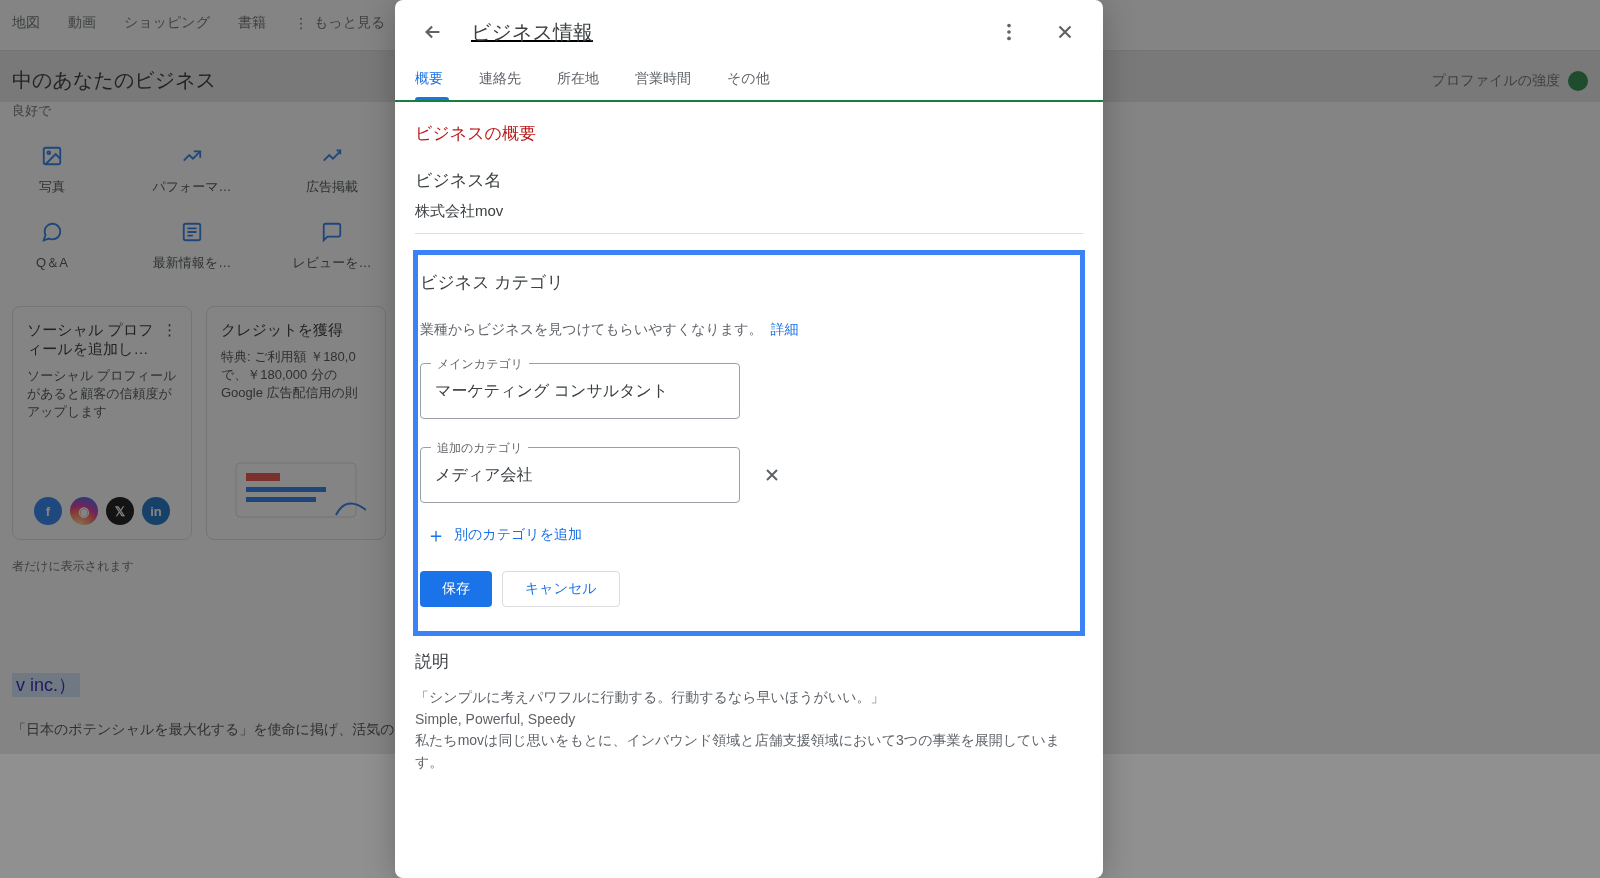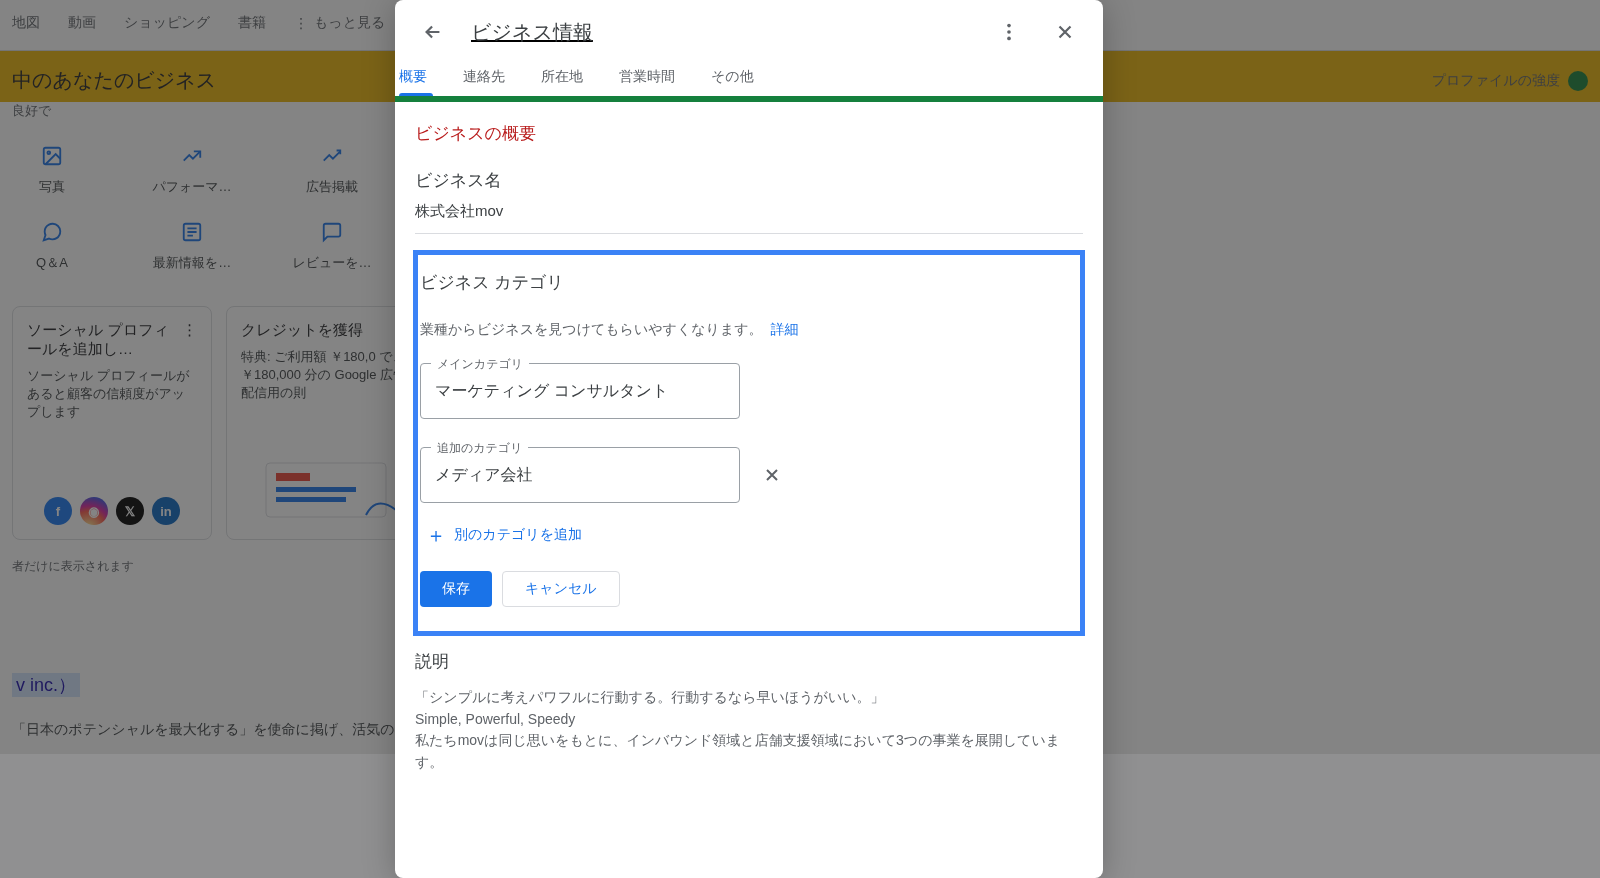--- a/index.html
+++ b/index.html
@@ -4,45 +4,45 @@
 <style>
   * { box-sizing: border-box; margin: 0; padding: 0; font-family: Arial, "Hiragino Sans", sans-serif; }
   body { width: 1600px; height: 878px; overflow: hidden; background: #f8f9fa; position: relative; }
 
   
   .bg { position: absolute; inset: 0; filter: brightness(0.88); }
   .overlay-shade { position: absolute; inset: 0; background: rgba(40,40,40,0.5); }
 
   .bg-top-nav { display: flex; gap: 28px; padding: 14px 12px 18px; border-bottom: 1px solid #dadce0; color: #5f6368; font-size: 14px; background: #fff; }
   .bg-top-nav .more { display: flex; align-items: center; gap: 6px; }
-  .bg-header { display: flex; align-items: center; justify-content: space-between; padding: 16px 12px 8px; background: #eab308; }
+  .bg-header { display: flex; align-items: center; justify-content: space-between; padding: 16px 12px 8px; background: #e5e5e5; }
   .bg-header-left { font-size: 20px; color: #202124; }
   .bg-header-right { display: flex; align-items: center; gap: 8px; font-size: 14px; color: #5f6368; }
   .strength-dot { width: 20px; height: 20px; border-radius: 50%; background: #188038; display: inline-block; }
   .bg-sub { padding-left: 12px; color: #5f6368; font-size: 13px; background:#fff;}
   .bg-action-grid { display: flex; gap: 60px; padding: 24px 12px; background:#fff;}
   .bg-action { display: flex; flex-direction: column; align-items: center; gap: 10px; color: #1a73e8; font-size: 13px; width: 80px; text-align: center; }
   .bg-action .ic { width: 24px; height: 24px; display: flex; align-items: center; justify-content: center; }
   .bg-action span.lbl { color: #3c4043; }
 
   .bg-cards { display: flex; gap: 14px; padding: 10px 12px; background:#fff;}
-  .bg-card { width: 200px; height: 234px; border: 1px solid #dadce0; border-radius: 8px; padding: 14px; font-size: 13px; color: #3c4043; display:flex; flex-direction:column; }
+  .bg-card { width: 180px; height: 234px; border: 1px solid #dadce0; border-radius: 8px; padding: 14px; font-size: 13px; color: #3c4043; display:flex; flex-direction:column; }
   .bg-card h4 { font-size: 15px; font-weight:400; margin-bottom: 8px; color: #202124; display:flex; justify-content:space-between; align-items:flex-start;}
   .bg-card .img-placeholder { flex:1; margin-top:auto; display:flex; align-items:flex-end; justify-content:center; }
   .bg-note { font-size: 12px; color: #5f6368; padding: 8px 12px; background:#fff; }
   .bg-org { padding: 90px 12px 8px; background:#fff; }
   .bg-org-link { background:#d2e3fc; color:#1a0dab; font-size:18px; padding:2px 4px; }
   .bg-org-desc { font-size: 14px; color:#3c4043; padding:14px 12px; line-height:1.5; background:#fff;}
 
   
   .dialog { position: absolute; left: 395px; top: 0; width: 708px; height: 878px; background: #fff; border-radius: 8px; box-shadow: 0 4px 32px rgba(0,0,0,0.25); display:flex; flex-direction:column; }
   .dlg-header { display: flex; align-items: center; height: 64px; padding: 0 20px; gap: 20px; text-decoration: underline; }
   .dlg-title { font-size: 20px; color: #3c4043; flex:1; }
   .icon-btn { width: 36px; height: 36px; display:flex; align-items:center; justify-content:center; cursor:pointer; color:#5f6368; border-radius:50%; }
-  .dlg-tabs { display:flex; gap: 36px; padding: 0 4px; border-bottom: 6px solid #15803d; height: 44px; align-items:flex-start; margin-top:-6px;}
+  .dlg-tabs { display:flex; gap: 36px; padding: 0 20px; border-bottom: 2px solid #15803d; height: 44px; align-items:flex-start; margin-top:-6px;}
   .dlg-tab { font-size: 14px; color:#5f6368; cursor:pointer; height:100%; display:flex; align-items:center; position:relative; }
   .dlg-tab.active { color:#1a73e8; font-weight:500;}
   .dlg-tab.active::after { content:""; position:absolute; bottom:0; left:0; right:0; height:3px; background:#1a73e8; border-radius:3px 3px 0 0; width:34px;}
   .dlg-body { flex:1; overflow-y:auto; padding: 20px 20px 40px; }
   .dlg-body::-webkit-scrollbar { width: 16px; }
   .dlg-body::-webkit-scrollbar-thumb { background:#dadce0; border-radius:0; }
   .dlg-body::-webkit-scrollbar-track { background:#f8f9fa; }
 
   .sec-title { font-size: 17px; color:#b91c1c; margin-bottom: 24px;}
   .field-label { font-size: 17px; color:#3c4043; margin-bottom: 10px;}

